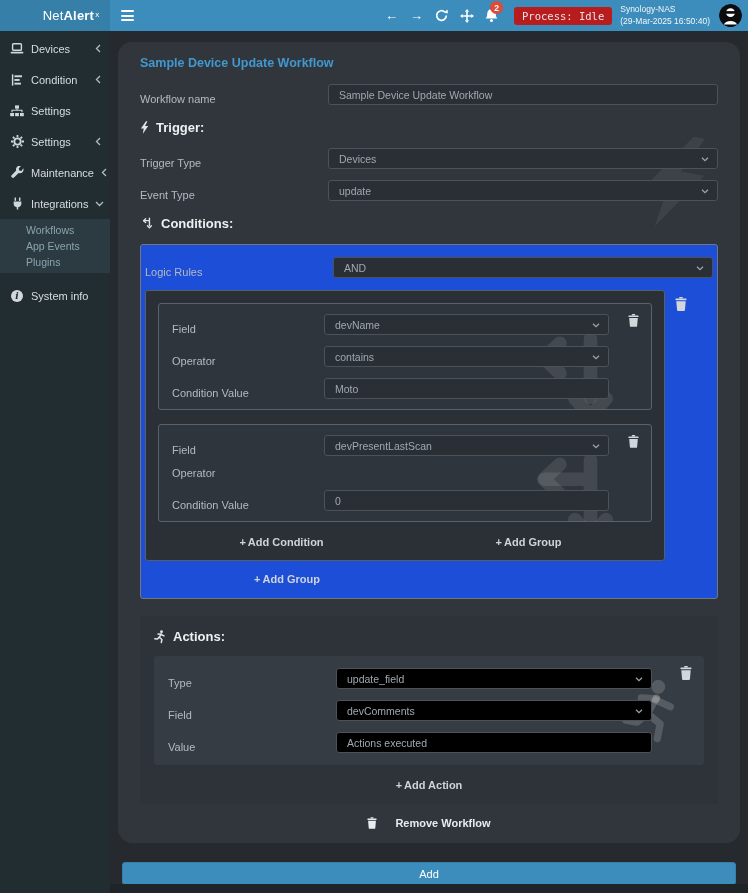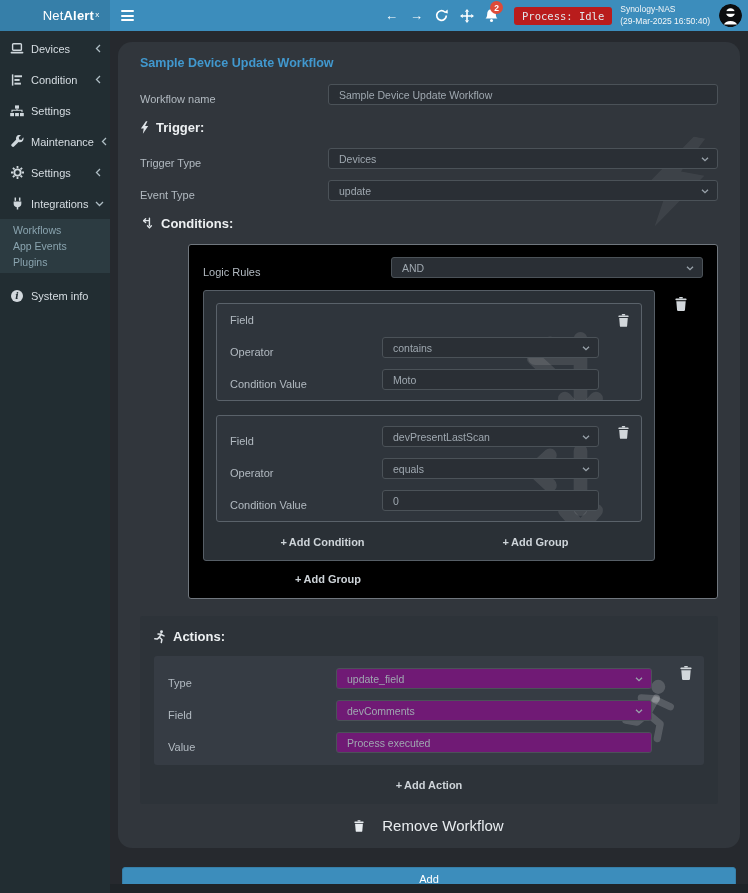--- a/index.html
+++ b/index.html
@@ -24,40 +24,40 @@
   .process-chip { margin:0 8px 0 10px; background:#b91c1c; border-radius:3px; padding:3px 8px; font-family:"DejaVu Sans Mono",monospace; font-size:10.5px; color:#e3e7ea; white-space:nowrap; }
   .host { font-size:8.5px; line-height:1.3; color:#f2f5f7; margin-right:9px; }
   .avatar { width:23px; height:23px; border-radius:50%; overflow:hidden; cursor:pointer; }
 
   
   .sidebar { position:absolute; top:31px; left:0; bottom:0; width:110px; background:#222d32; padding-top:2px; font-size:11px; color:#d6dde2; }
   .side-item { height:31px; display:flex; align-items:center; padding:0 9px 0 10px; gap:7px; cursor:pointer; white-space:nowrap; }
   .side-item .ic { width:14px; display:flex; justify-content:center; color:#cfd7dc; flex-shrink:0; }
   .side-item .chev { margin-left:auto; color:#aebdc4; display:flex; }
   .submenu { background:#2c3b41; padding:3px 0; }
-  .sub-item { height:16px; display:flex; align-items:center; padding-left:13px; color:#8aa4af; font-size:10.5px; cursor:pointer; }
+  .sub-item { height:16px; display:flex; align-items:center; padding-left:26px; color:#8aa4af; font-size:10.5px; cursor:pointer; }
   .side-item.footer-item { margin-top:7px; }
   .info-circle { width:12px; height:12px; border-radius:50%; background:#d2d8dd; color:#222d32; font-size:9px; font-weight:700; display:flex; align-items:center; justify-content:center; font-family:"DejaVu Serif",serif; font-style:italic; }
 
   
   .content { position:absolute; top:31px; left:110px; right:0; bottom:0; background:#26292e; padding:11px 8px 0; overflow:hidden; }
   .panel { background:#31363c; border-radius:14px; padding:14px 22px 10px; position:relative; }
 
   .page-title { color:#4198ce; font-size:12.5px; font-weight:700; margin-bottom:14px; }
 
   .row { display:flex; align-items:flex-end; margin-bottom:11px; position:relative; z-index:1; }
   .row .lbl { width:188px; flex-shrink:0; color:#b2bac1; font-size:11px; }
   .control { flex:1; height:21px; background:#2a2f35; border:1px solid #4b5258; border-radius:3px; color:#9fa8b0; font-size:10.5px; display:flex; align-items:center; padding:0 10px; position:relative; cursor:pointer; }
   .control .caret { position:absolute; right:8px; top:8px; color:#9aa3ab; }
 
   .sec-h { color:#edf0f2; font-size:13px; font-weight:700; margin:15px 0 13px; display:flex; align-items:center; gap:7px; position:relative; z-index:1; }
   .sec-h .ic { color:#dfe4e8; display:flex; }
 
   
-  .cond-outer { background:#000000; border:1px solid #70777e; border-radius:3px; padding:12px 14px 10px; margin-bottom:16px; position:relative;margin-left:48px; }
+  .cond-outer { background:#1d4ed8; border:1px solid #70777e; border-radius:3px; padding:12px 4px 10px; margin-bottom:16px; position:relative; }
   .cond-group { background:#2a3036; border:1px solid #565e66; border-radius:3px; padding:12px; margin-top:12px; margin-right:48px; }
   .cond-item { background:#2f353c; border:1px solid #5a626a; border-radius:3px; padding:10px 42px 10px 13px; position:relative; overflow:hidden; margin-bottom:14px; }
   .cond-item .row .lbl { width:152px; }
   .cond-item .row:last-child { margin-bottom:0; }
   .trash-btn { color:#d2d7db; cursor:pointer; }
   .item-trash { position:absolute; top:10px; right:12px; z-index:2; }
   .outer-trash { position:absolute; top:52px; right:30px; z-index:2; }
   .watermark { position:absolute; pointer-events:none; z-index:0; }
   .wm-split { right:28px; top:18px; color:rgba(255,255,255,0.10); }
   .wm-bolt { right:30px; top:92px; opacity:.06; transform:rotate(10deg); }
@@ -67,23 +67,23 @@
   .add-cell { width:50%; display:flex; justify-content:center; }
   .outer-addgroup { width:50%; display:flex; justify-content:center; margin:12px 0 3px; }
   .center-row { display:flex; justify-content:center; margin-top:14px; }
 
   
   .actions-wrap { background:#2d3339; border-radius:3px; padding:11px 14px 13px; margin-top:17px; position:relative; }
   .actions-wrap .sec-h { margin:2px 0 12px; }
   .action-item { background:#363c44; border-radius:3px; padding:12px 52px 12px 14px; position:relative; overflow:hidden; }
   .action-item .row .lbl { width:168px; }
   .action-item .row:last-child { margin-bottom:0; }
-  .action-item .control { background:#701a75; border-color:#4b5258; }
-
-  .remove-row { display:flex; justify-content:center; align-items:center; gap:18px; margin:13px 0 4px; color:#e8ecef; font-size:15px; font-weight:400; cursor:pointer; }
+  .action-item .control { background:#000000; border-color:#4b5258; }
+
+  .remove-row { display:flex; justify-content:center; align-items:center; gap:18px; margin:13px 0 4px; color:#e8ecef; font-size:11px; font-weight:700; cursor:pointer; }
 
   
   .footer-btns { margin:19px 4px 0; }
   .btn-blue { height:23px; background:#3c8dbc; border:1px solid #367fa9; border-radius:3px; color:#fff; font-size:11px; display:flex; align-items:center; justify-content:center; margin-bottom:8px; cursor:pointer; }
   .bottom-strip { position:absolute; left:110px; right:0; bottom:0; height:9px; background:#1f2428; }
 </style>
 </head>
 <body>
 
 <header class="navbar">
@@ -181,41 +181,41 @@
           <path d="M7 3.6v1.7M2 7.2V5.3h10v1.9M2 7.2h0" fill="none" stroke="currentColor" stroke-width="1.1"></path>
           <rect x="0.2" y="8" width="3.8" height="3.2" fill="currentColor"></rect>
           <rect x="5.1" y="8" width="3.8" height="3.2" fill="currentColor"></rect>
           <rect x="10" y="8" width="3.8" height="3.2" fill="currentColor"></rect>
         </svg>
       </span>
     <span>Settings</span>
   </div>
   <div class="side-item">
     <span class="ic">
-        <svg width="13" height="13" viewBox="0 0 13 13">
-          <path d="M12.2 2.2a3.6 3.6 0 0 1-4.6 4.8L3.3 11.3A1.7 1.7 0 1 1 .9 8.9l4.3-4.3A3.6 3.6 0 0 1 10 .1L7.8 2.3l.4 2.3 2.3.4z" fill="currentColor"></path>
-        </svg>
-      </span>
-    <span>Maintenance</span>
-    <span class="chev">
-        <svg width="6" height="9" viewBox="0 0 6 9">
-          <path d="M5 1L1.5 4.5 5 8" fill="none" stroke="currentColor" stroke-width="1.3"></path>
-        </svg>
-      </span>
-  </div>
-  <div class="side-item">
-    <span class="ic">
         <svg width="13" height="13" viewBox="0 0 14 14">
           <circle cx="7" cy="7" r="3.4" fill="none" stroke="currentColor" stroke-width="2"></circle>
           <g stroke="currentColor" stroke-width="1.9">
             <path d="M7 0v2.4M7 11.6V14M0 7h2.4M11.6 7H14M2.05 2.05l1.7 1.7M10.25 10.25l1.7 1.7M2.05 11.95l1.7-1.7M10.25 3.75l1.7-1.7"></path>
           </g>
         </svg>
       </span>
     <span>Settings</span>
+    <span class="chev">
+        <svg width="6" height="9" viewBox="0 0 6 9">
+          <path d="M5 1L1.5 4.5 5 8" fill="none" stroke="currentColor" stroke-width="1.3"></path>
+        </svg>
+      </span>
+  </div>
+  <div class="side-item">
+    <span class="ic">
+        <svg width="13" height="13" viewBox="0 0 13 13">
+          <path d="M12.2 2.2a3.6 3.6 0 0 1-4.6 4.8L3.3 11.3A1.7 1.7 0 1 1 .9 8.9l4.3-4.3A3.6 3.6 0 0 1 10 .1L7.8 2.3l.4 2.3 2.3.4z" fill="currentColor"></path>
+        </svg>
+      </span>
+    <span>Maintenance</span>
     <span class="chev">
         <svg width="6" height="9" viewBox="0 0 6 9">
           <path d="M5 1L1.5 4.5 5 8" fill="none" stroke="currentColor" stroke-width="1.3"></path>
         </svg>
       </span>
   </div>
   <div class="side-item">
     <span class="ic">
         <svg width="11" height="13" viewBox="0 0 12 13">
           <rect x="2.8" y="0" width="1.6" height="3.6" fill="currentColor"></rect>
@@ -343,20 +343,28 @@
             </svg>
           <span class="trash-btn item-trash">
             <svg width="11" height="13" viewBox="0 0 12 14">
                 <rect x="4.1" y="0" width="3.8" height="1.5" rx="0.7" fill="currentColor"></rect>
                 <rect x="0.4" y="1.6" width="11.2" height="1.7" rx="0.8" fill="currentColor"></rect>
                 <path d="M1.3 4.2h9.4l-.75 8.7a1.1 1.1 0 0 1-1.1 1H3.15a1.1 1.1 0 0 1-1.1-1z" fill="currentColor"></path>
               </svg>
           </span>
           <div class="row">
             <span class="lbl">Field</span>
+            <div class="control">
+              <span>devName</span>
+              <span class="caret">
+                  <svg width="8" height="5" viewBox="0 0 8 5">
+                    <path d="M1 .7l3 3 3-3" fill="none" stroke="currentColor" stroke-width="1.3"></path>
+                  </svg>
+                </span>
+            </div>
           </div>
           <div class="row">
             <span class="lbl">Operator</span>
             <div class="control">
               <span>contains</span>
               <span class="caret">
                   <svg width="8" height="5" viewBox="0 0 8 5">
                     <path d="M1 .7l3 3 3-3" fill="none" stroke="currentColor" stroke-width="1.3"></path>
                   </svg>
                 </span>
@@ -391,28 +399,20 @@
               <span>devPresentLastScan</span>
               <span class="caret">
                   <svg width="8" height="5" viewBox="0 0 8 5">
                     <path d="M1 .7l3 3 3-3" fill="none" stroke="currentColor" stroke-width="1.3"></path>
                   </svg>
                 </span>
             </div>
           </div>
           <div class="row">
             <span class="lbl">Operator</span>
-            <div class="control">
-              <span>equals</span>
-              <span class="caret">
-                  <svg width="8" height="5" viewBox="0 0 8 5">
-                    <path d="M1 .7l3 3 3-3" fill="none" stroke="currentColor" stroke-width="1.3"></path>
-                  </svg>
-                </span>
-            </div>
           </div>
           <div class="row">
             <span class="lbl">Condition Value</span>
             <div class="control">
                 <span>0</span>
               </div>
           </div>
         </div>
 
         <div class="add-row">
@@ -492,21 +492,21 @@
             <span class="caret">
                 <svg width="8" height="5" viewBox="0 0 8 5">
                   <path d="M1 .7l3 3 3-3" fill="none" stroke="currentColor" stroke-width="1.3"></path>
                 </svg>
               </span>
           </div>
         </div>
         <div class="row">
           <span class="lbl">Value</span>
           <div class="control">
-              <span>Process executed</span>
+              <span>Actions executed</span>
             </div>
         </div>
       </div>
 
       <div class="center-row">
         <span class="add-btn">
             <span>+</span>
             <span>Add Action</span>
           </span>
       </div>

